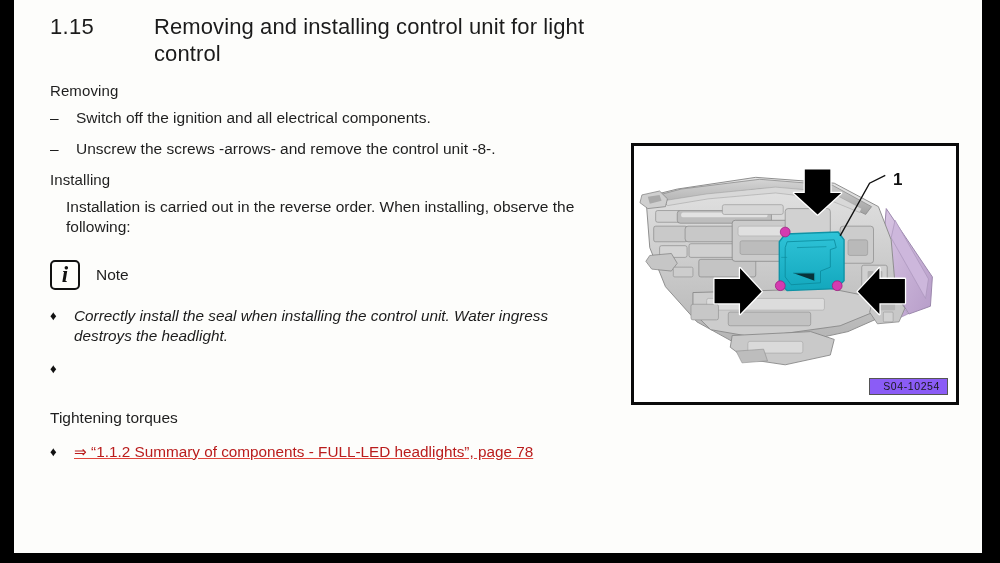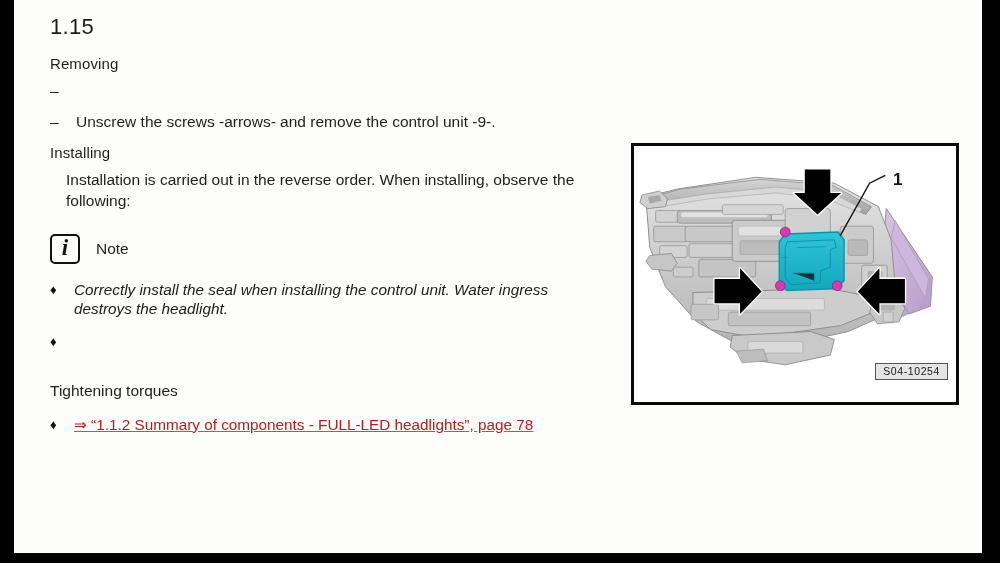--- a/index.html
+++ b/index.html
@@ -172,24 +172,24 @@
   }
   #fig-svg {
     position: absolute;
     left: 0; top: 0;
     width: 100%;
     height: 100%;
   }
   #fig-code {
     position: absolute;
     right: 4px;
-    bottom: 18px;
+    bottom: 3px;
     border: 1.5px solid #555;
-    background: #e5e5e5;
-    padding: 1px 7px 2px 7px;
+    background: #8b5cf6;
+    padding: 1px 7px 2px 13px;
     font-family: "Liberation Sans", sans-serif;
     font-size: 10.5px;
     letter-spacing: 0.6px;
     color: #1a1a1a;
     white-space: nowrap;
   }
   #fig-label-1 {
     position: absolute;
     left: 255px;
     top: 20px;
@@ -201,31 +201,33 @@
 </head>
 <body>
 
 <div id="page">
   <div id="paper">
 
     <div id="text-col">
 
       <div class="heading-row">
         <div class="heading-num">1.15</div>
+        <div class="heading-title">Removing and installing control unit for light control</div>
       </div>
 
       <div class="subhead">Removing</div>
 
       <div class="dash-item">
         <div class="dash">–</div>
+        <div>Switch off the ignition and all electrical components.</div>
       </div>
 
       <div class="dash-item">
         <div class="dash">–</div>
-        <div>Unscrew the screws -arrows- and remove the control unit -9-.</div>
+        <div>Unscrew the screws -arrows- and remove the control unit -8-.</div>
       </div>
 
       <div class="subhead">Installing</div>
 
       <div class="para">Installation is carried out in the reverse order. When installing, observe the following:</div>
 
       <div class="note-block">
         <div class="note-icon">i</div>
         <div class="note-label">Note</div>
       </div>

